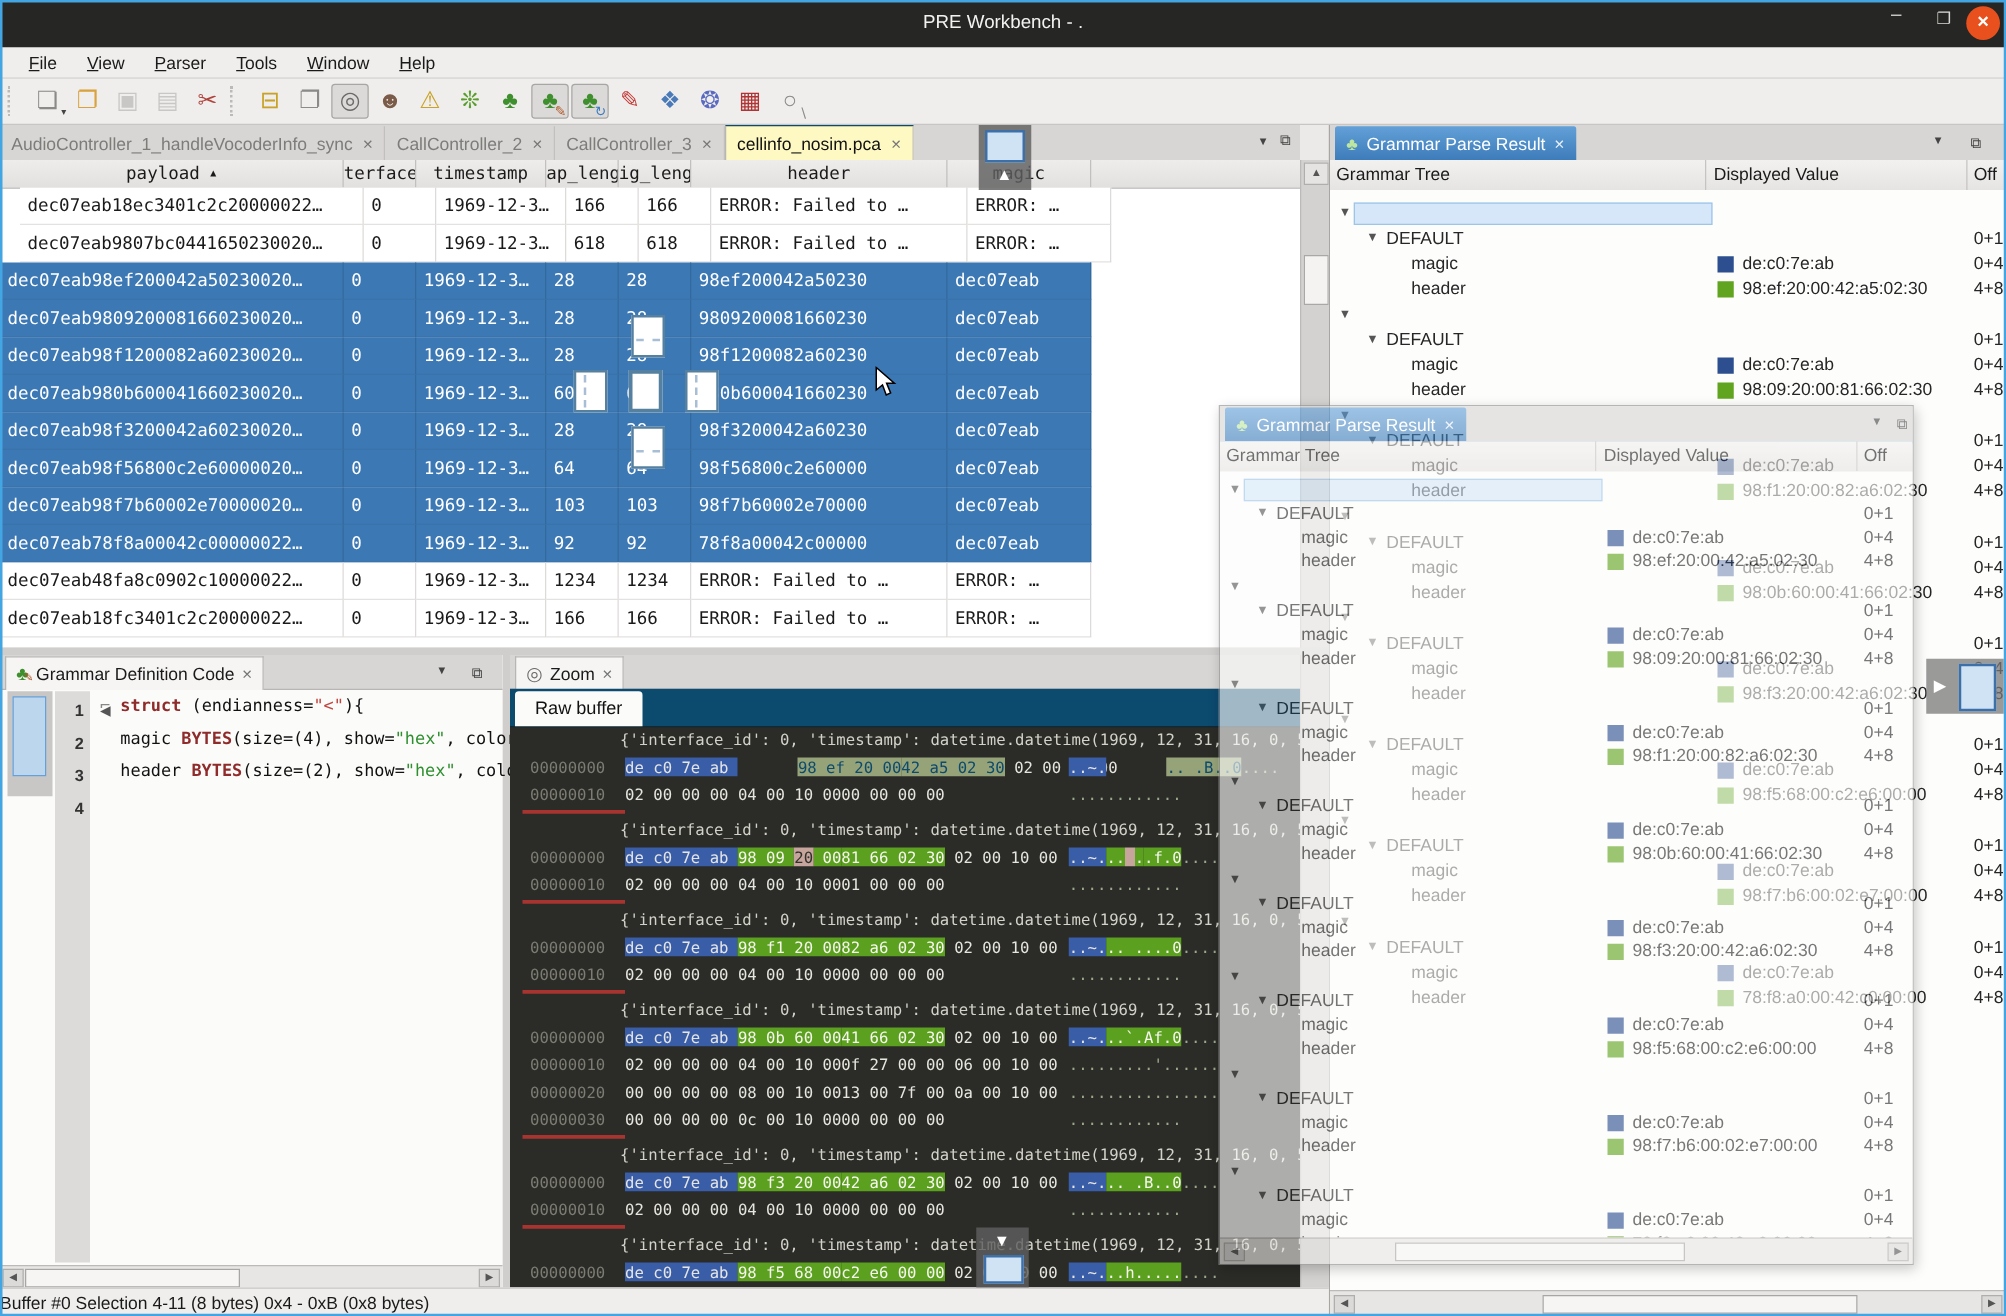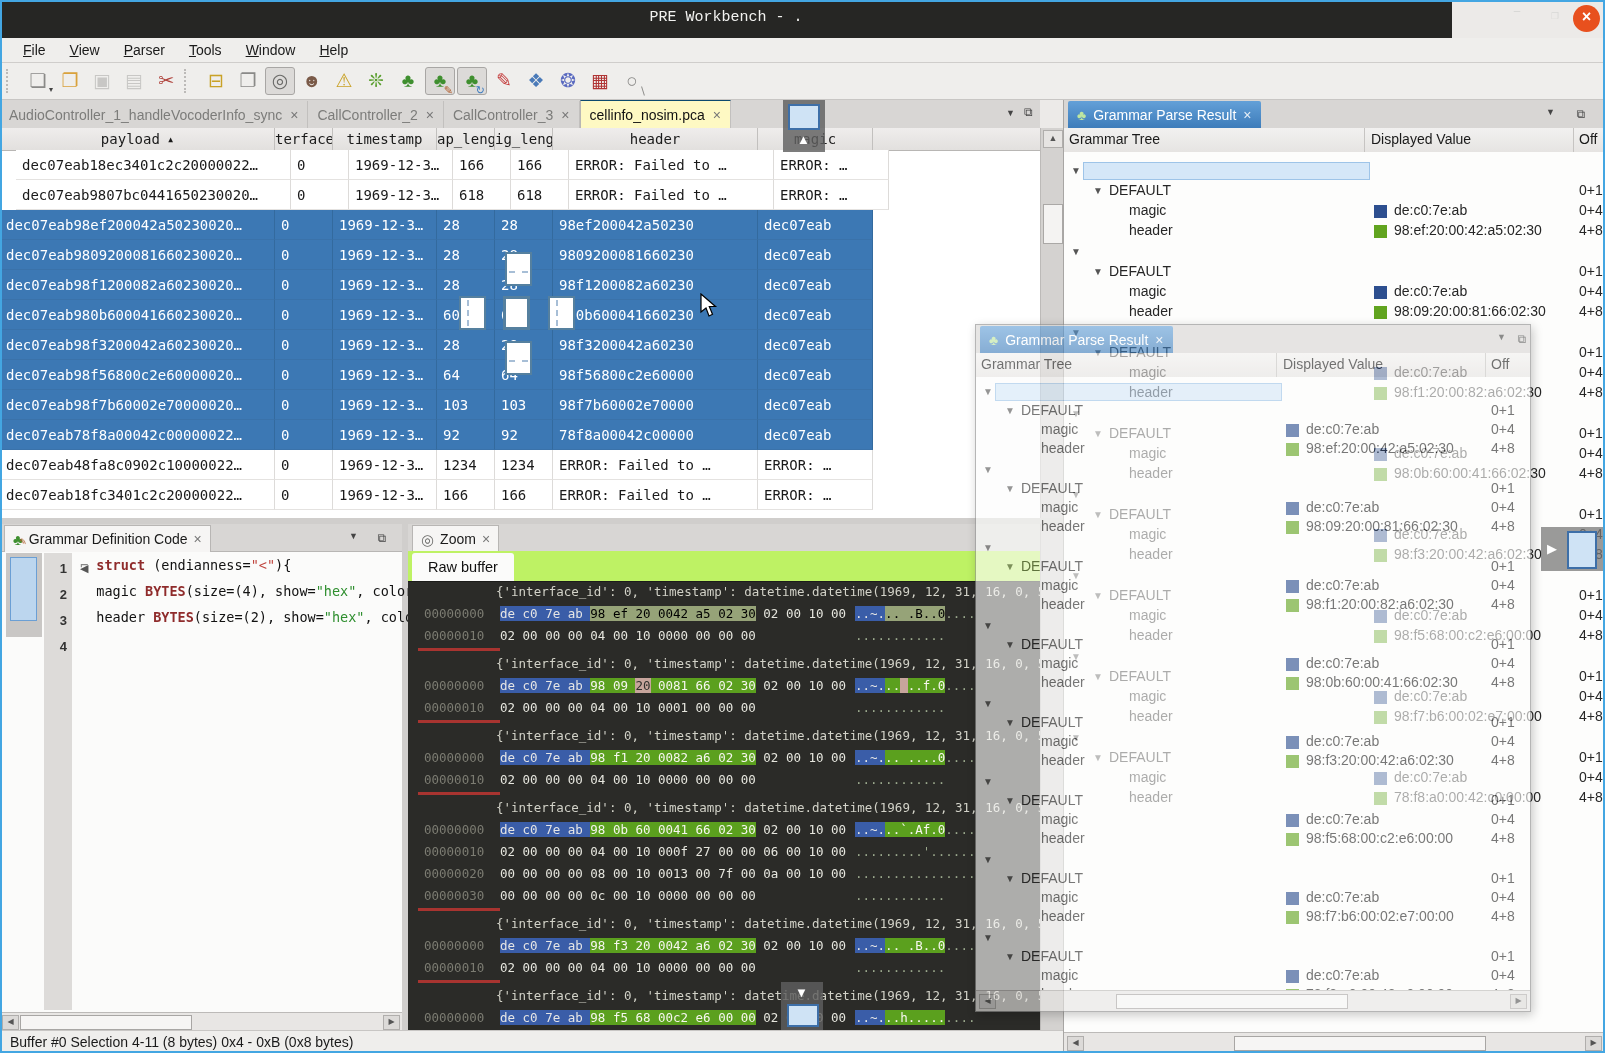--- a/index.html
+++ b/index.html
@@ -2,21 +2,21 @@
 <html><head>
 <meta charset="utf-8">
 <style>
   html,body{margin:0;padding:0;background:#555;}
   #screen{position:relative;width:1605px;height:1053px;background:#eceae8;overflow:hidden;
           font-family:"Liberation Sans","DejaVu Sans",sans-serif;font-size:14px;color:#1a1a1a;}
   .mono{font-family:"DejaVu Sans Mono","Liberation Mono",monospace;}
   #frame{position:absolute;inset:0;border:2px solid #43a6e2;pointer-events:none;z-index:120;}
 
   
-  #titlebar{position:absolute;left:0;top:0;width:1452px;height:38px;background:#262624;font-family:Liberation Mono, monospace;}
+  #titlebar{position:absolute;left:0;top:0;width:1605px;height:38px;background:#262624;}
   #title{position:absolute;left:0;right:0;top:9px;text-align:center;color:#f2f2f0;font-size:15px;}
   .winbtn{position:absolute;top:7px;color:#d8d8d6;font-size:15px;width:24px;text-align:center;}
   #btn-min{left:1505px;top:3px;}
   #btn-max{left:1543px;font-size:13px;}
   #btn-close{left:1573px;top:5px;width:27px;height:27px;background:#e8501e;border-radius:50%;
              color:#fff;line-height:26px;font-size:16px;font-weight:bold;}
 
   
   #menubar{position:absolute;left:0;top:38px;width:1605px;height:25px;background:#efeeec;
            border-bottom:1px solid #cfcdcb;display:flex;align-items:center;padding-left:12px;box-sizing:border-box;gap:2px;}
@@ -81,32 +81,32 @@
   .code-line{position:absolute;left:80px;font-size:13.5px;white-space:pre;}
   .tk-kw{color:#8f2b2b;font-weight:bold;} .tk-strg{color:#2f8f2f;} .tk-strq{color:#c0453e;} .tk-pl{color:#111;} .tk-fold{color:#888;}
   .hscroll{position:absolute;height:18px;background:#e8e6e4;border-top:1px solid #bcbab8;box-sizing:border-box;}
   .hscroll .a{position:absolute;top:2px;width:15px;height:13px;background:#dcdad8;border:1px solid #b0aeac;
               font-size:8px;text-align:center;line-height:12px;color:#555;}
   .hscroll .thumb{position:absolute;top:2px;height:13px;background:#f6f5f4;border:1px solid #a8a6a4;}
 
   
   #zoompanel{position:absolute;left:408px;top:524px;width:632px;height:506px;background:#2b2b28;}
   #zoompanel .ptabstrip{background:#d8d6d4;}
-  #rawtabrow{position:absolute;left:0;top:27px;right:0;height:30px;background:#bef264;border-bottom:1px solid #1c1c1a;}
+  #rawtabrow{position:absolute;left:0;top:27px;right:0;height:30px;background:#0c4a6e;border-bottom:1px solid #1c1c1a;}
   #rawtab{position:absolute;left:4px;top:2px;height:28px;background:#fbfbfa;color:#111;display:flex;align-items:center;
           padding:0 16px;font-size:14.5px;border-radius:3px 3px 0 0;}
   #hexbody{position:absolute;left:0;top:57px;right:0;bottom:0;overflow:hidden;}
   .hx-meta{padding-left:88px;font-size:12.5px;line-height:22px;color:#d2d2c8;white-space:pre;font-family:"DejaVu Sans Mono",monospace;}
   .hexline{position:relative;padding-left:16px;font-size:12.5px;line-height:22px;color:#e6e6de;white-space:pre;
            font-family:"DejaVu Sans Mono",monospace;}
   .hexline .addr{display:inline-block;width:76px;color:#7c7c72;}
   .hexline .ga{display:inline-block;width:173px;}
   .hexline .ascii{position:absolute;left:447px;top:0;}
   .bs-m{background:#3a5da8;color:#e5e5e5;} .bs-h{background:#5ba01e;color:#f6f6ee;}
-  .bs-o{background:#96a378;color:#000000;} .bs-p{background:#c7a59c;color:#30302c;}
+  .bs-o{background:#96a378;color:#0c4a6e;margin-left:48px;} .bs-p{background:#c7a59c;color:#30302c;}
   .bs-n{color:#e6e6de;} .bs-d{color:#9aa88c;}
   .hx-sep{height:6px;position:relative;}
   .hx-sep::before{content:"";position:absolute;left:10px;top:1px;width:82px;height:3px;background:#a83430;}
 
   
   .gp-panel{position:absolute;background:#fbfbfa;}
   #dockpanel{left:1063px;top:100px;width:542px;height:953px;border-left:1px solid #a8a6a4;box-sizing:border-box;}
   .gp-tabstrip{position:absolute;left:0;top:0;right:0;height:28px;background:#d8d6d4;border-bottom:2px solid #4a90d2;}
   .gp-tab{position:absolute;left:4px;top:1px;height:27px;background:linear-gradient(#63a0d8,#3d7cba);color:#fff;
           display:flex;align-items:center;padding:0 9px;gap:7px;font-size:14px;border-radius:2px 2px 0 0;}
@@ -138,21 +138,21 @@
   .dropbox .bluerect{position:absolute;background:#cfe3f5;border:2px solid #3d6fa8;}
   .dropbox .tri{position:absolute;color:#fff;font-size:13px;line-height:13px;}
 
   
   .dragbox{position:absolute;width:27px;height:34px;background:#fff;border:2px solid #55809f;z-index:40;box-sizing:border-box;}
   .dragbox.hd::after{content:"";position:absolute;left:2px;right:2px;top:55%;border-top:2px dashed #a7bed6;}
   .dragbox.vd::after{content:"";position:absolute;left:28%;top:2px;bottom:2px;border-left:2px dashed #a7bed6;}
 
   
   #statusbar{position:absolute;left:0;top:1030px;width:1063px;height:23px;background:#efeeec;
-             border-top:1px solid #c8c6c4;font-size:14px;line-height:22px;padding-left:10px;box-sizing:border-box;}
+             border-top:1px solid #c8c6c4;font-size:14px;line-height:22px;box-sizing:border-box;}
   #cursor{position:absolute;z-index:110;}
 </style>
 </head>
 <body>
 <div id="screen">
 
 <div id="titlebar">
   <div id="title">PRE Workbench - .</div>
   <div class="winbtn" id="btn-min">–</div>
   <div class="winbtn" id="btn-max">❐</div>

